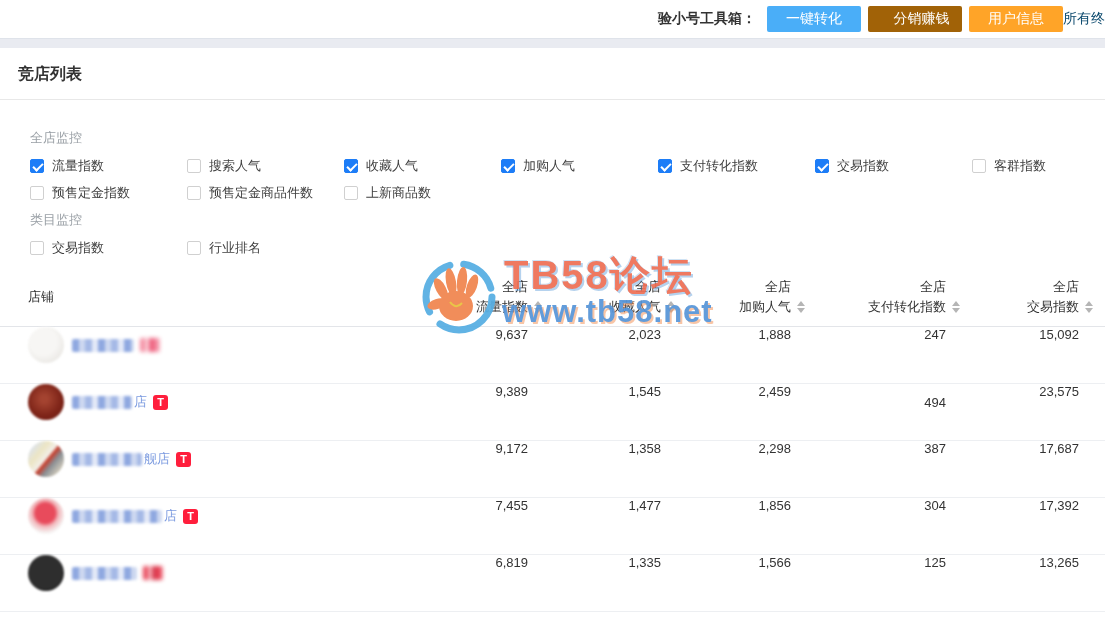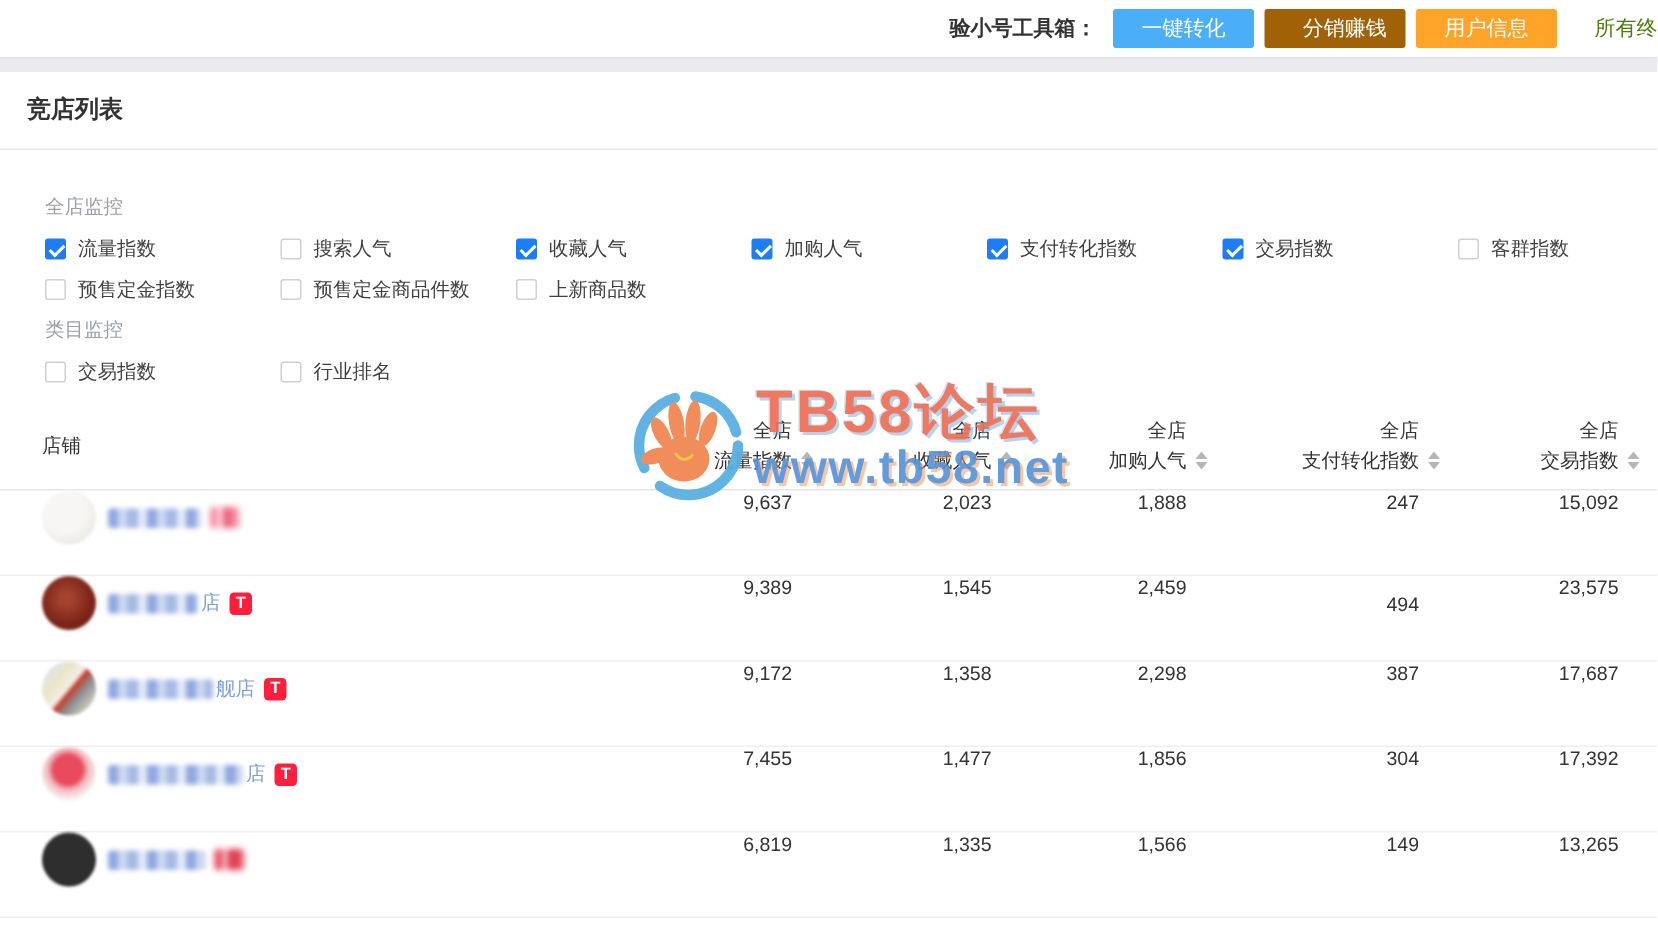--- a/index.html
+++ b/index.html
@@ -9,21 +9,21 @@
     background:#fff; font-family:"Liberation Sans", sans-serif; color:#333;
   }
 
   
   .topbar { height:38px; display:flex; align-items:center; justify-content:flex-end; background:#fff; }
   .tb-label { font-size:14px; font-weight:bold; color:#333; margin-right:4px; white-space:nowrap; }
   .tb-btn {
     width:94px; height:26px; border:none; border-radius:2px; color:#fff;
     font-size:14px; margin-left:7px; font-family:inherit; cursor:pointer; padding:0;
   }
-  .tb-right { font-size:14px; color:#4d7c0f; margin-left:25px; white-space:nowrap; overflow:hidden; }
+  .tb-right { font-size:14px; color:#0c4a6e; margin-left:0; white-space:nowrap; overflow:hidden; }
 
   .band { height:10px; background:#e9ebf1; border-top:1px solid #dfe3ea; }
 
   
   .page-title {
     height:52px; line-height:52px; padding:0 18px; font-size:16px; font-weight:bold;
     color:#333; border-bottom:1px solid #e8e8e8;
   }
 
   
@@ -298,21 +298,21 @@
     <div class="shop-cell">
       <span class="avatar av5"></span>
       <span class="nameblur"></span>
       <span class="suffix"></span>
 
       <span class="tailblur"></span>
     </div>
   <div class="num-cell td" style="width: 115px;">6,819</div>
         <div class="num-cell td" style="width: 133px;">1,335</div>
         <div class="num-cell td" style="width: 130px;">1,566</div>
-        <div class="num-cell td" style="width: 155px;">149</div>
+        <div class="num-cell td" style="width: 155px;">125</div>
         <div class="num-cell td" style="width: 133px;">13,265</div>
       </div>
     </div>
 </div>
 
 <div class="watermark">
   <svg class="wm-logo" width="78" height="78" viewBox="0 0 78 78">
     <g fill="none" stroke="#56aee3" stroke-width="7" stroke-linecap="round">
       <circle cx="39" cy="39" r="33" stroke-dasharray="72 16 58 14 38 12"></circle>
     </g>

